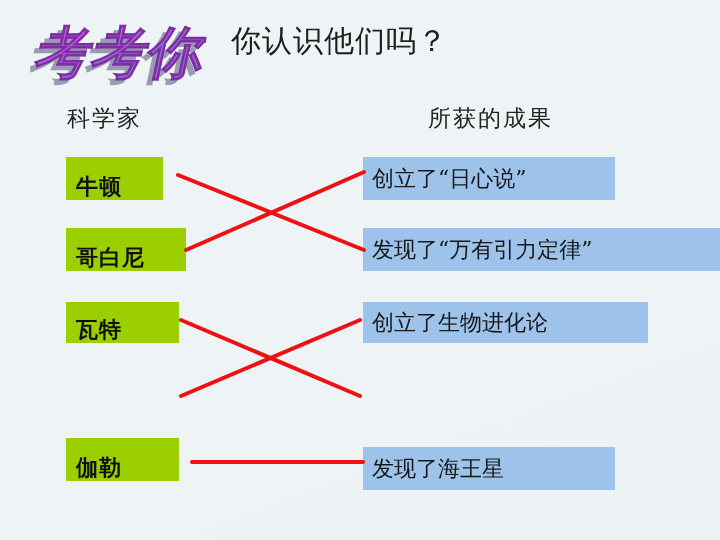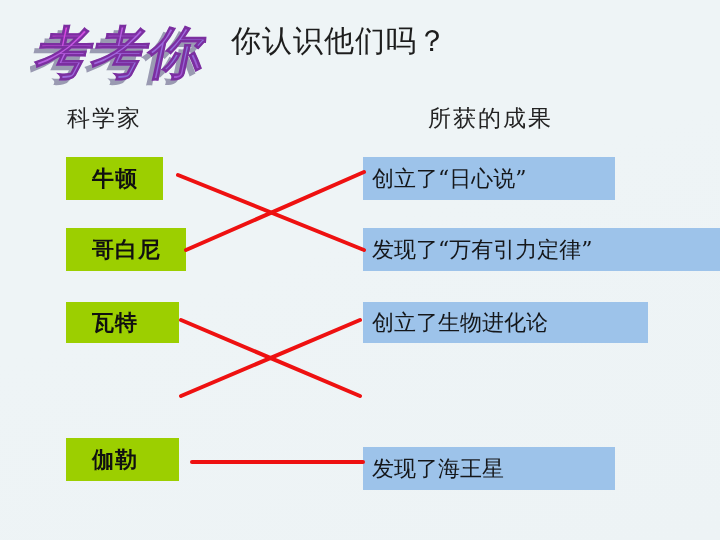--- a/index.html
+++ b/index.html
@@ -55,23 +55,23 @@
     white-space: nowrap;
   }
   .col-head.left  { left: 67px;  top: 103px; text-align: center; }
   .col-head.right { left: 428px; top: 103px; }
 
   
   .name-box {
     position: absolute;
     background: #9ccf00;
     display: flex;
-    align-items: center;
+    align-items: flex-end;
     box-sizing: border-box;
-    padding-left: 26px;
+    padding-left: 10px;
     font-family: "DejaVu Sans", "Liberation Sans", sans-serif;
     font-weight: bold;
     font-size: 22px;
     line-height: 26px;
     color: #101010;
     letter-spacing: 1px;
     white-space: nowrap;
   }
 
   

